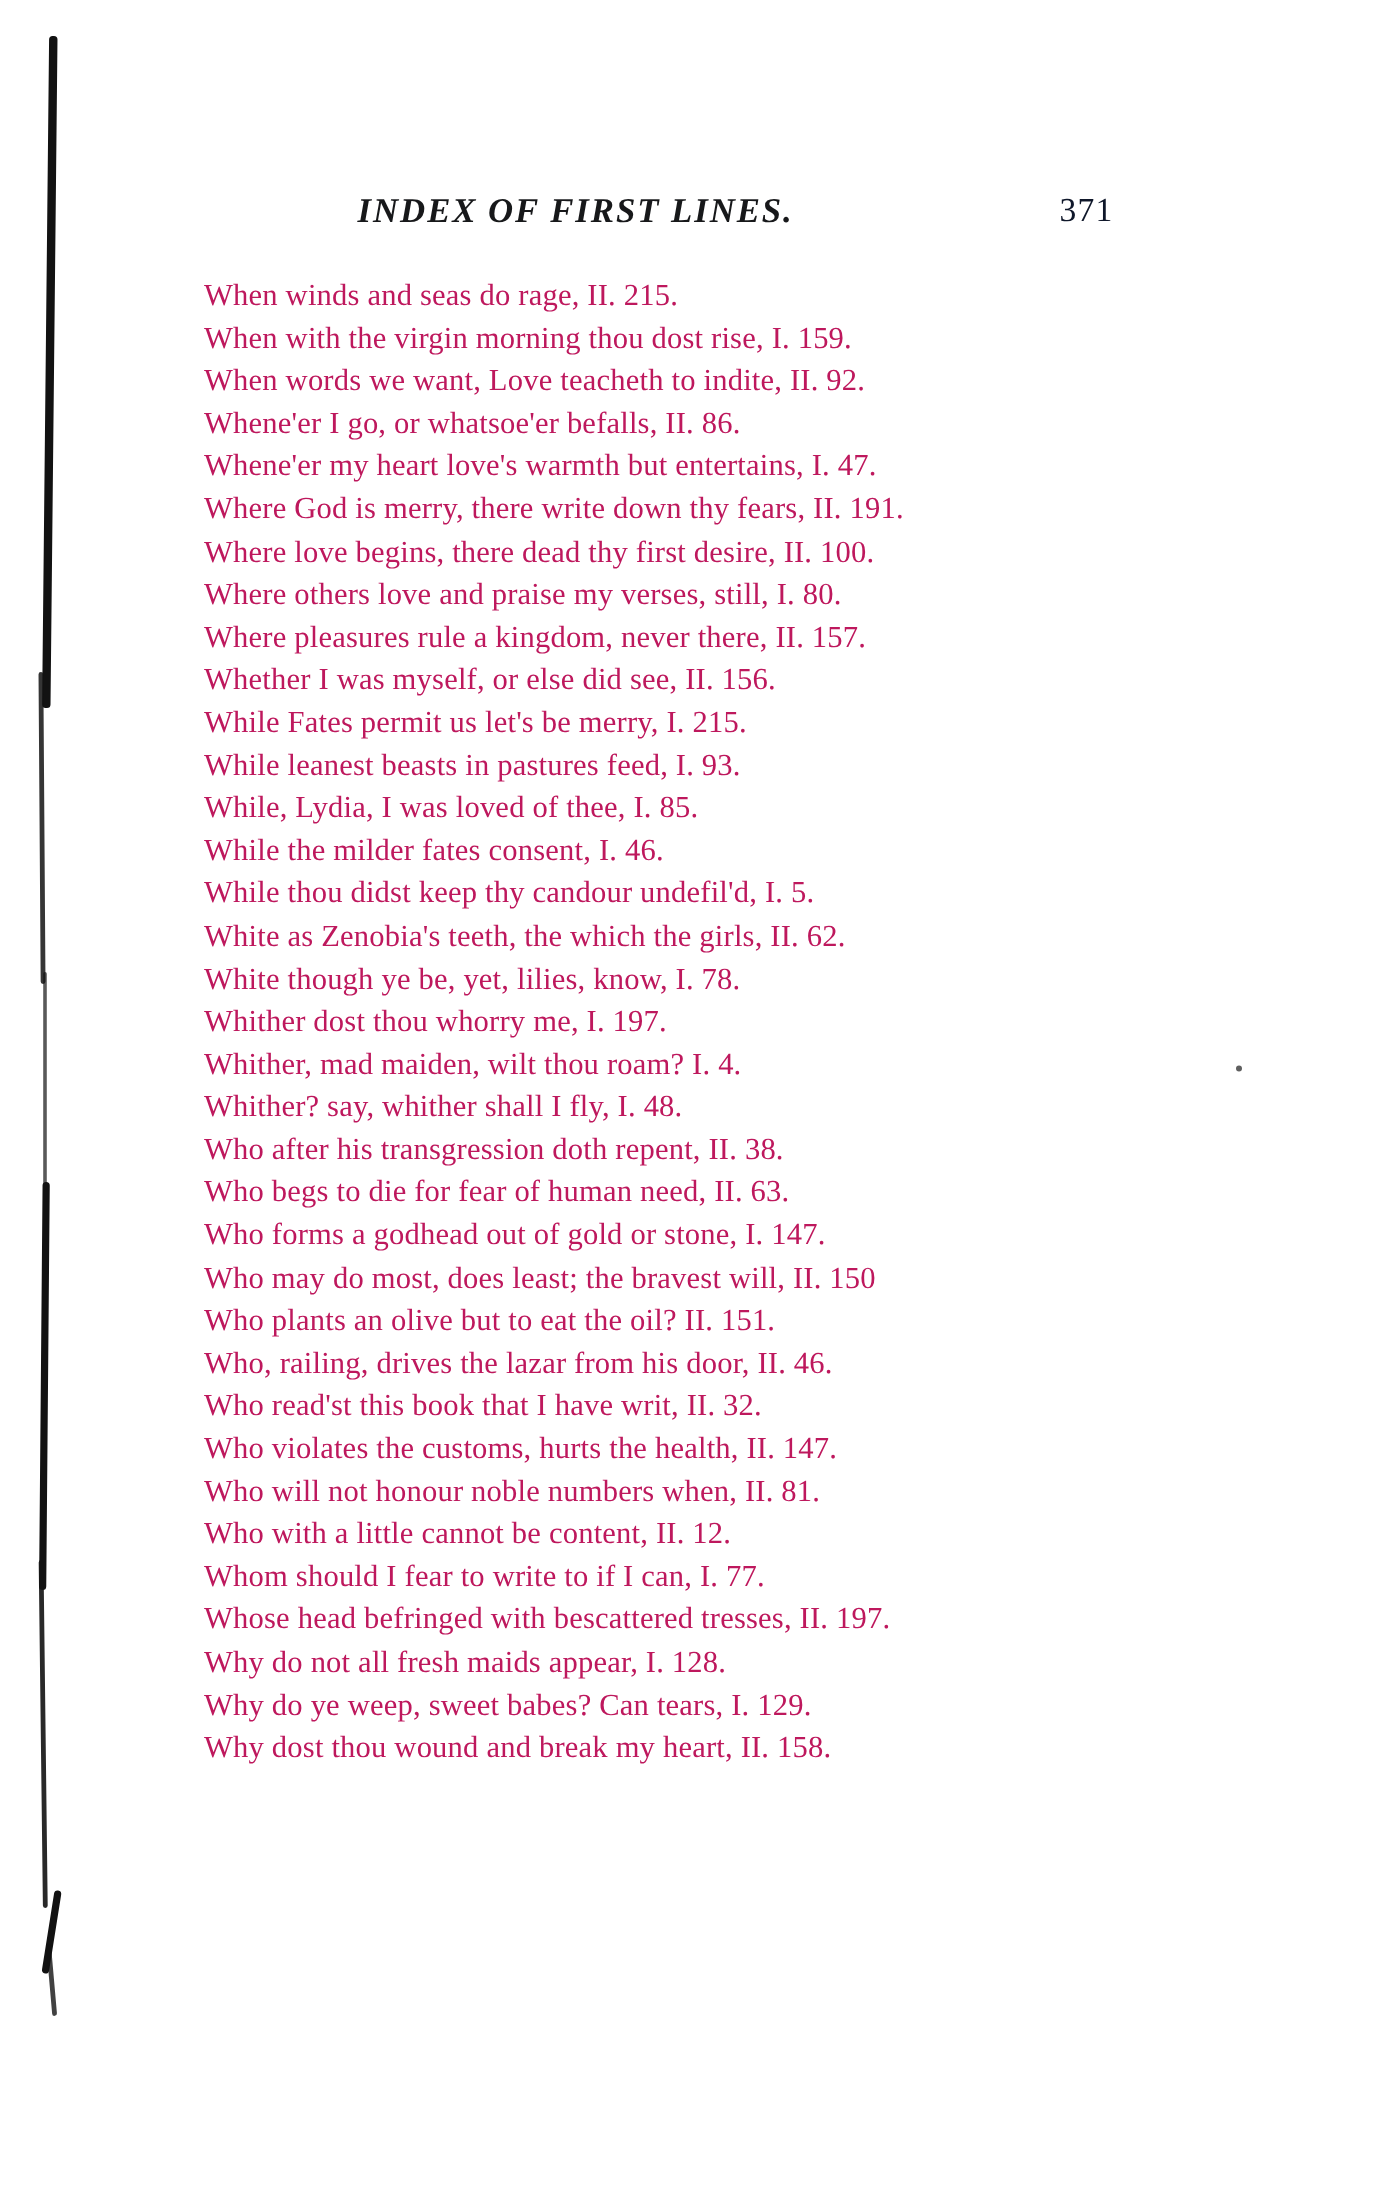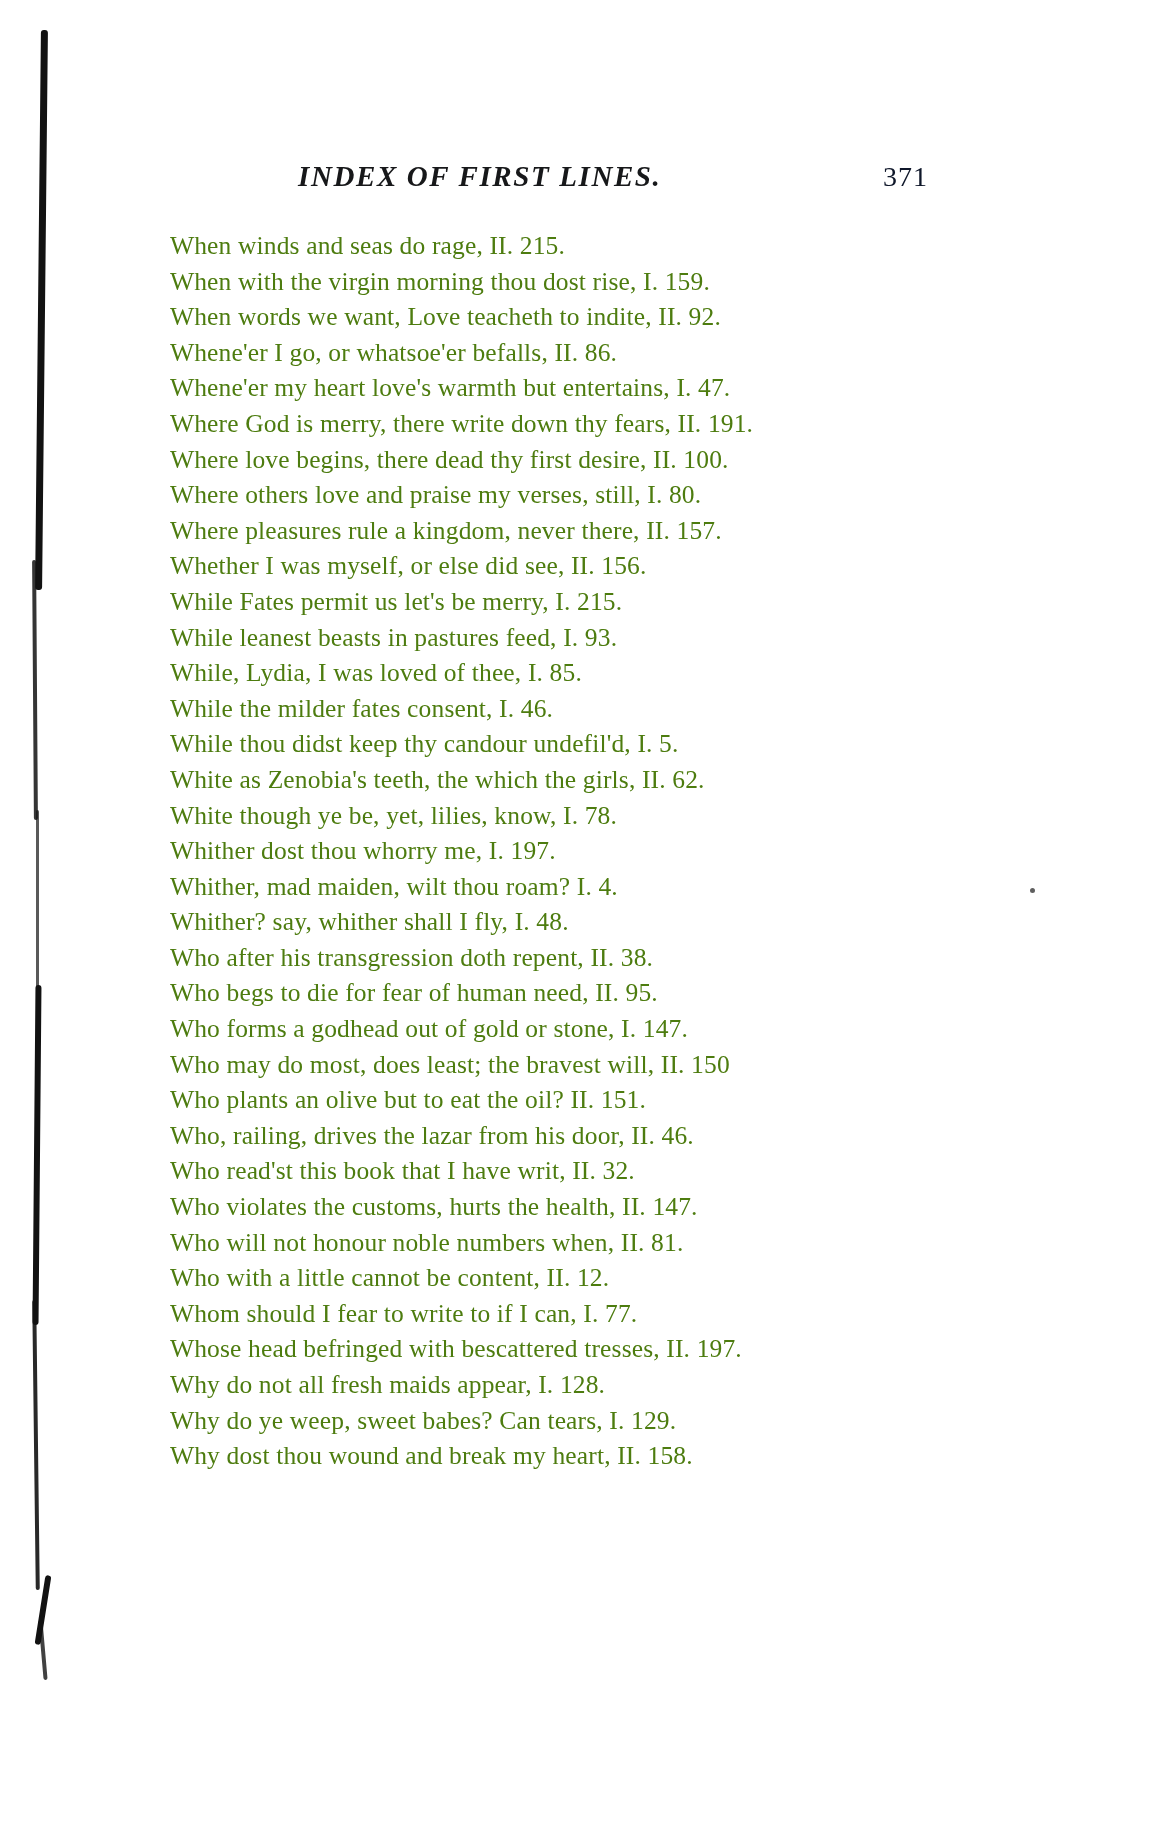--- a/index.html
+++ b/index.html
@@ -49,21 +49,21 @@
     width: 1162px;
     height: 1836px;
   }
 
   .header {
     position: absolute;
     left: 168px;
     top: 160px;
     width: 760px;
     display: flex;
-    align-items: center;
+    align-items: flex-start;
     justify-content: space-between;
     gap: 44px;
   }
   .running-title {
     font-style: italic;
     font-weight: 700;
     font-size: 29px;
     letter-spacing: 1.6px;
     color: #17181a;
     margin-left: 130px;
@@ -77,21 +77,21 @@
   .index-list {
     position: absolute;
     left: 170px;
     top: 228px;
     width: 800px;
   }
   .index-line {
     font-size: 25.5px;
     line-height: 35.6px;
     white-space: nowrap;
-    color: #4d7c0f;
+    color: #be185d;
     letter-spacing: 0.15px;
   }
 
   
   .speck {
     position: absolute;
     left: 1030px;
     top: 888px;
     width: 5px;
     height: 5px;
@@ -135,21 +135,21 @@
       <div class="index-line">While leanest beasts in pastures feed, I. 93.</div>
       <div class="index-line">While, Lydia, I was loved of thee, I. 85.</div>
       <div class="index-line">While the milder fates consent, I. 46.</div>
       <div class="index-line">While thou didst keep thy candour undefil'd, I. 5.</div>
       <div class="index-line">White as Zenobia's teeth, the which the girls, II. 62.</div>
       <div class="index-line">White though ye be, yet, lilies, know, I. 78.</div>
       <div class="index-line">Whither dost thou whorry me, I. 197.</div>
       <div class="index-line">Whither, mad maiden, wilt thou roam? I. 4.</div>
       <div class="index-line">Whither? say, whither shall I fly, I. 48.</div>
       <div class="index-line">Who after his transgression doth repent, II. 38.</div>
-      <div class="index-line">Who begs to die for fear of human need, II. 95.</div>
+      <div class="index-line">Who begs to die for fear of human need, II. 63.</div>
       <div class="index-line">Who forms a godhead out of gold or stone, I. 147.</div>
       <div class="index-line">Who may do most, does least; the bravest will, II. 150</div>
       <div class="index-line">Who plants an olive but to eat the oil? II. 151.</div>
       <div class="index-line">Who, railing, drives the lazar from his door, II. 46.</div>
       <div class="index-line">Who read'st this book that I have writ, II. 32.</div>
       <div class="index-line">Who violates the customs, hurts the health, II. 147.</div>
       <div class="index-line">Who will not honour noble numbers when, II. 81.</div>
       <div class="index-line">Who with a little cannot be content, II. 12.</div>
       <div class="index-line">Whom should I fear to write to if I can, I. 77.</div>
       <div class="index-line">Whose head befringed with bescattered tresses, II. 197.</div>

